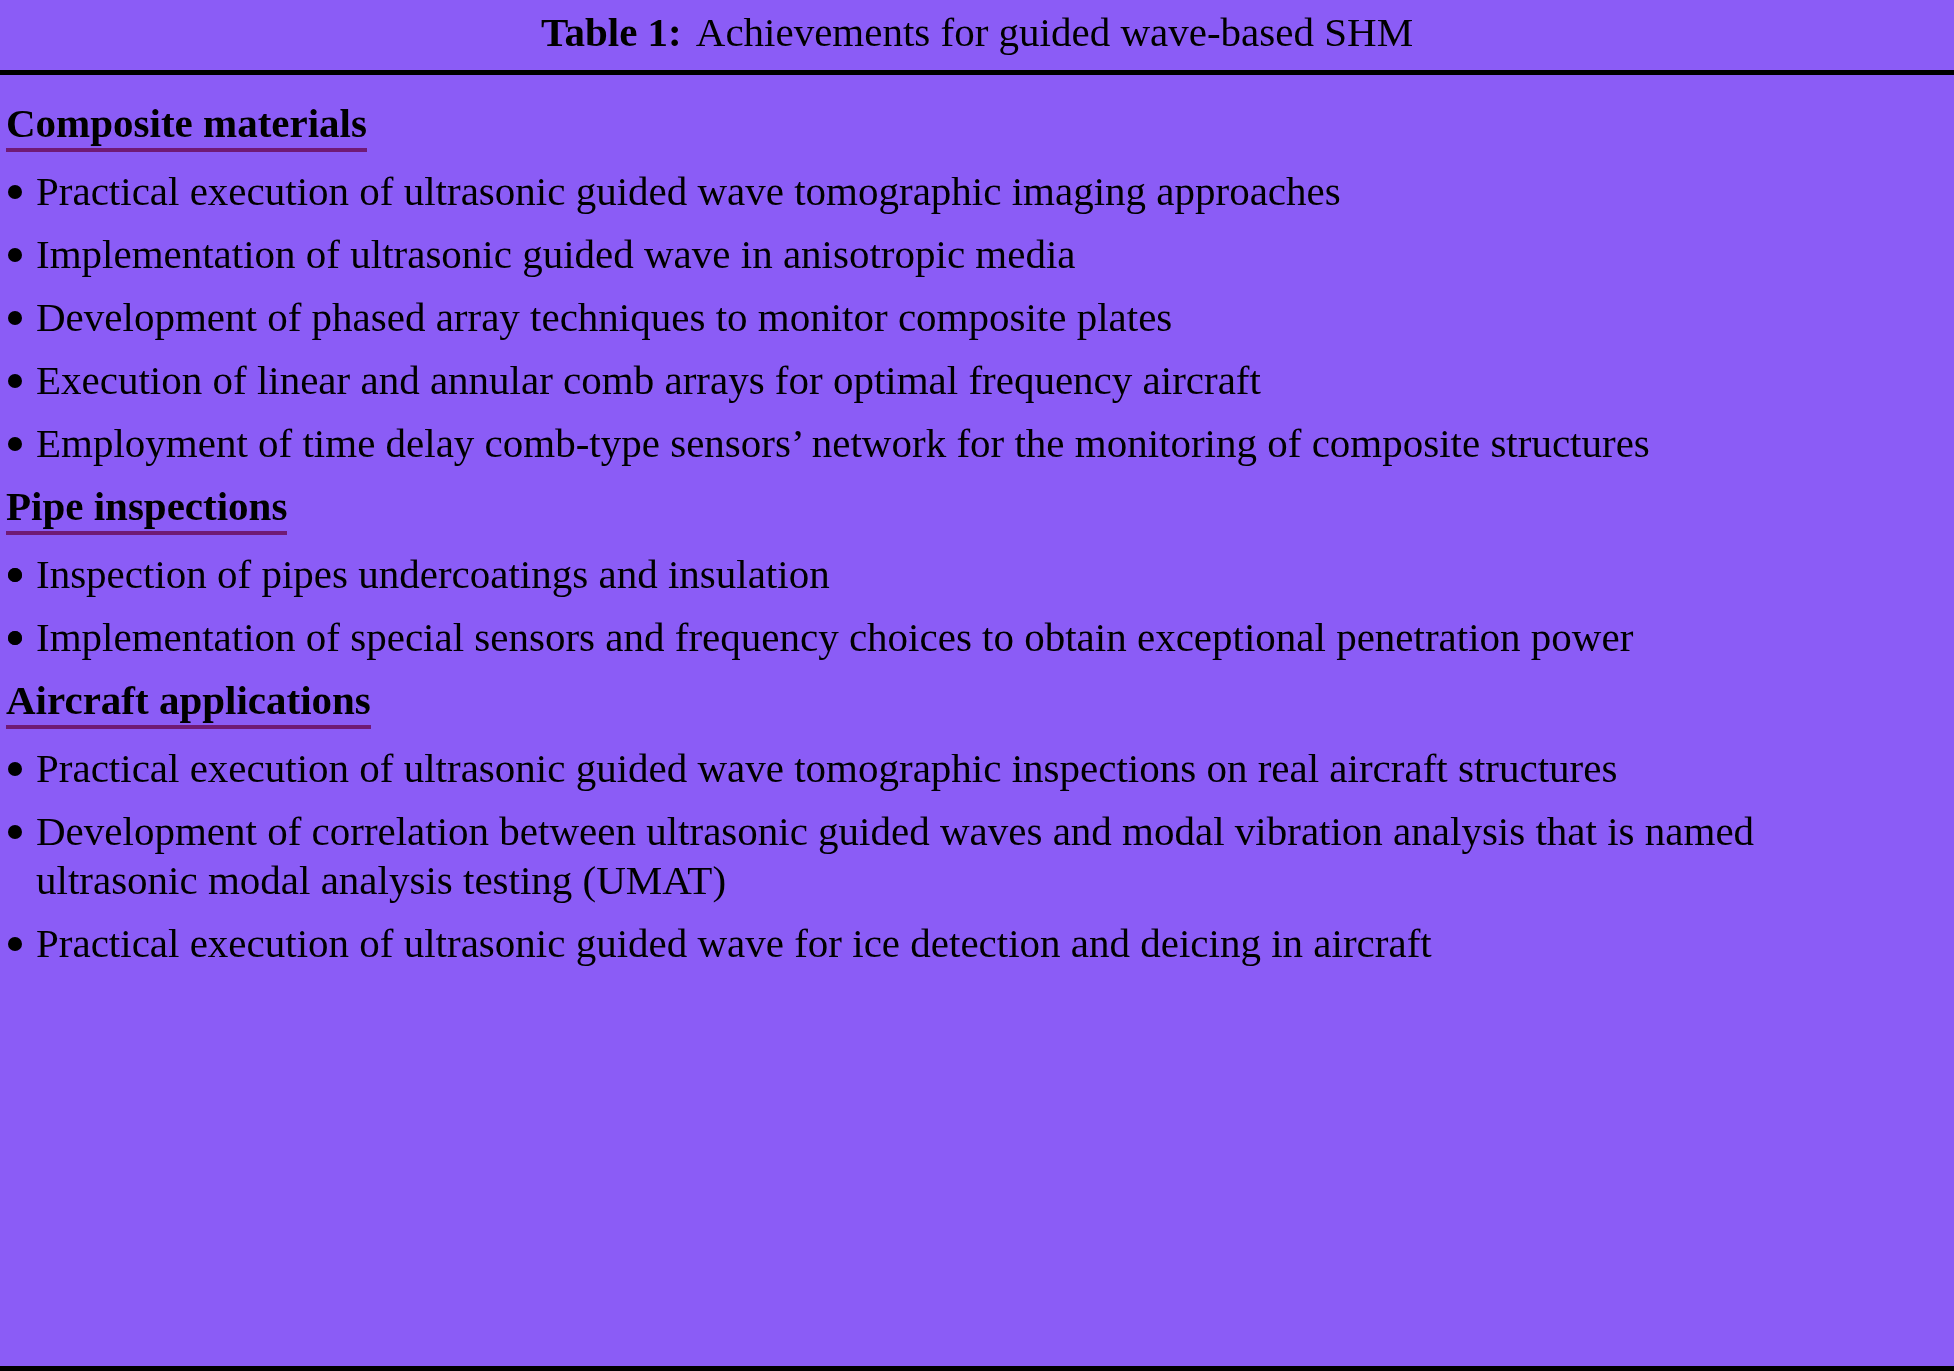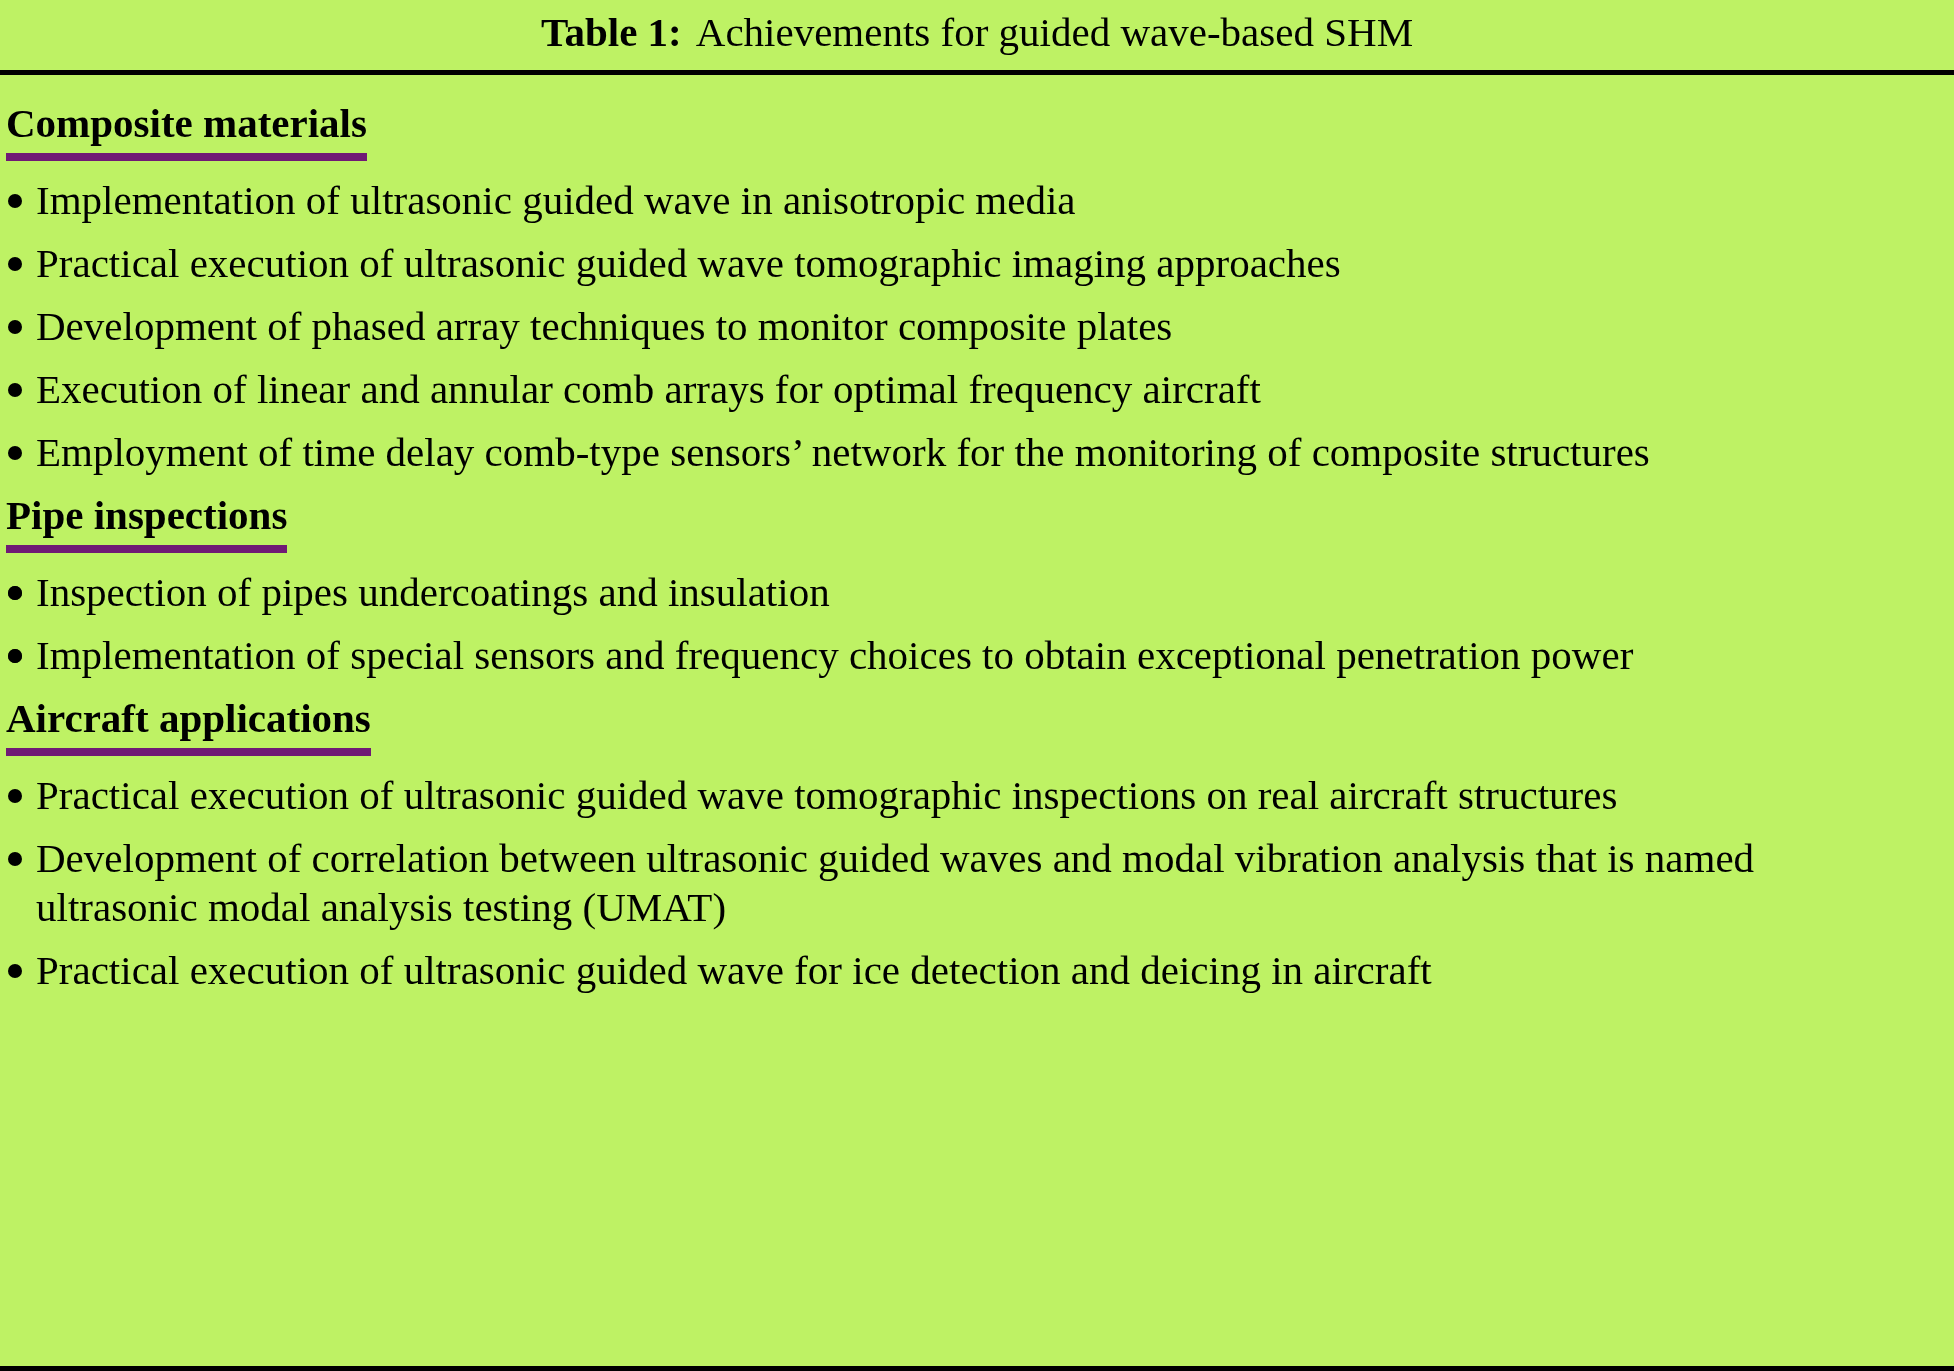--- a/index.html
+++ b/index.html
@@ -13,21 +13,21 @@
     color: #000000;
     font-family: "Liberation Serif", serif;
     font-size: 41px;
   }
   .page {
     box-sizing: border-box;
     width: 1954px;
     height: 1371px;
     display: flex;
     flex-direction: column;
-    background: #bef264;
+    background: #8b5cf6;
   }
   .caption {
     text-align: center;
     padding: 8px 0 14px 0;
     line-height: 48px;
   }
   .caption .caption-label {
     font-weight: bold;
     margin-right: 14px;
   }
@@ -45,22 +45,21 @@
     overflow: hidden;
   }
   h2.section-heading {
     font-size: 41px;
     font-weight: bold;
     margin: 0 0 15px 0;
     line-height: 49px;
   }
   h2.section-heading .heading-text {
     display: inline-block;
-    border-bottom: 8px solid #701a75;
-    padding-bottom: 5px;
+    border-bottom: 4px solid #701a75;
   }
   ul.item-list {
     list-style: none;
     margin: 0;
     padding: 0;
   }
   ul.item-list li.item {
     position: relative;
     padding-left: 30px;
     margin: 0 0 14px 0;
@@ -83,22 +82,22 @@
 
   <div class="caption">
     <span class="caption-label">Table 1:</span><span class="caption-text">Achievements for guided wave-based SHM</span>
   </div>
 
   <div class="rule top"></div>
 
   <div class="table-body" id="table-body">
       <h2 class="section-heading"><span class="heading-text">Composite materials</span></h2>
       <ul class="item-list">
+        <li class="item"><span class="bullet"></span><span class="item-text">Practical execution of ultrasonic guided wave tomographic imaging approaches</span></li>
         <li class="item"><span class="bullet"></span><span class="item-text">Implementation of ultrasonic guided wave in anisotropic media</span></li>
-        <li class="item"><span class="bullet"></span><span class="item-text">Practical execution of ultrasonic guided wave tomographic imaging approaches</span></li>
         <li class="item"><span class="bullet"></span><span class="item-text">Development of phased array techniques to monitor composite plates</span></li>
         <li class="item"><span class="bullet"></span><span class="item-text">Execution of linear and annular comb arrays for optimal frequency aircraft</span></li>
         <li class="item"><span class="bullet"></span><span class="item-text">Employment of time delay comb-type sensors’ network for the monitoring of composite structures</span></li>
       </ul>
       <h2 class="section-heading"><span class="heading-text">Pipe inspections</span></h2>
       <ul class="item-list">
         <li class="item"><span class="bullet"></span></li>
         <li class="item"><span class="bullet"></span><span class="item-text">Inspection of pipes undercoatings and insulation</span></li>
         <li class="item"><span class="bullet"></span></li>
         <li class="item"><span class="bullet"></span><span class="item-text">Implementation of special sensors and frequency choices to obtain exceptional penetration power</span></li>

